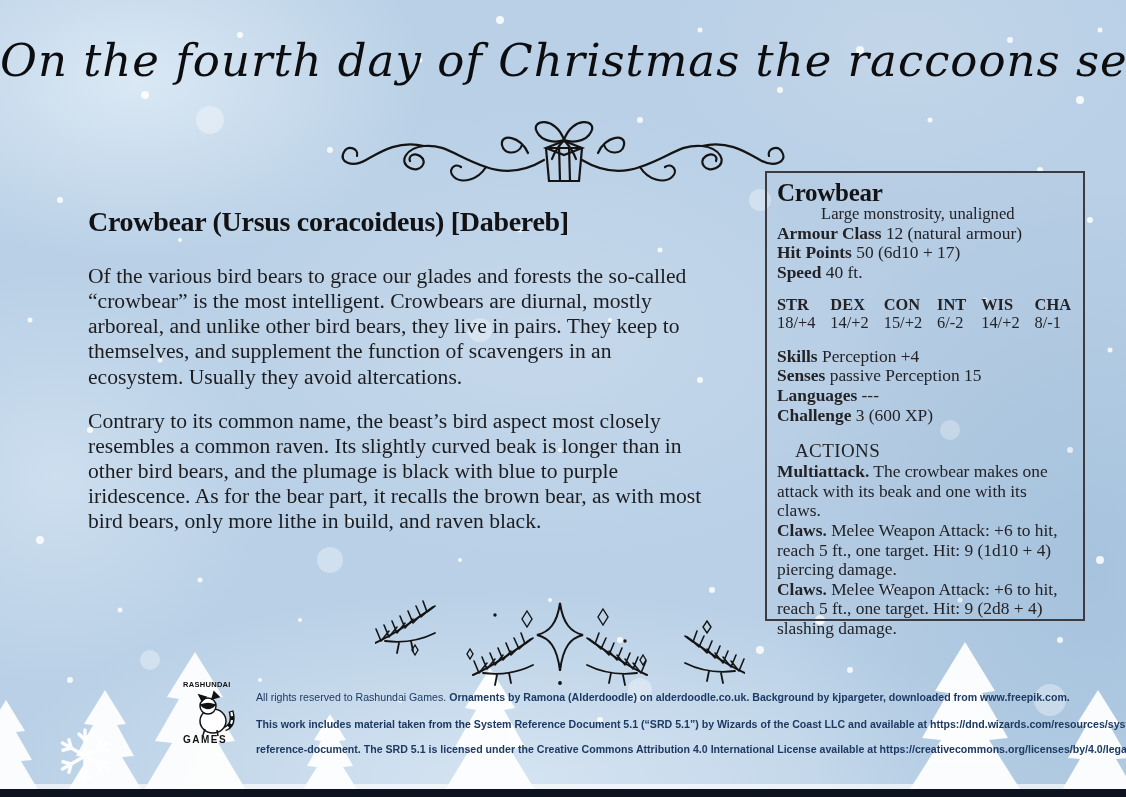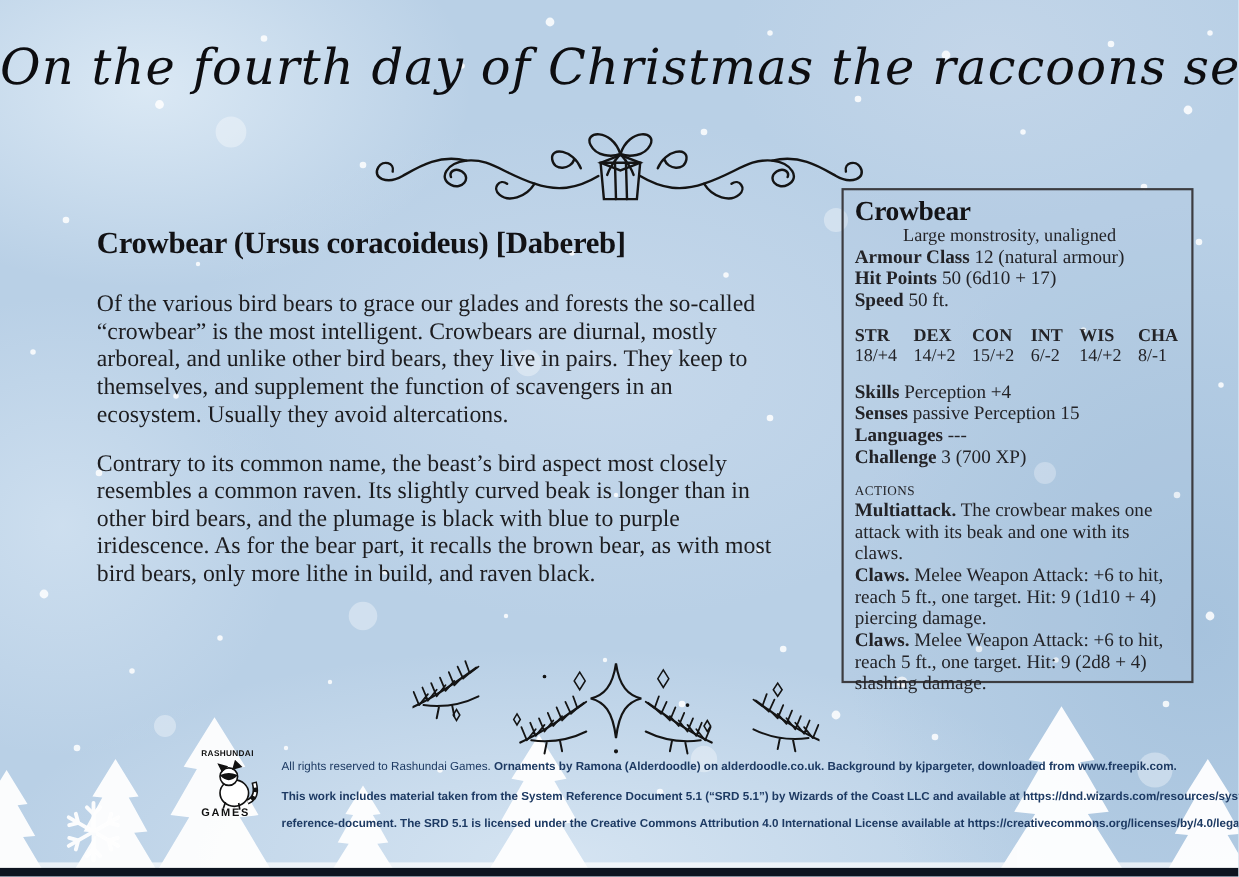--- a/index.html
+++ b/index.html
@@ -36,21 +36,21 @@
     font-size:17.4px;line-height:1.13;color:#232327;
   }
   .sb-name{font-size:25px;font-weight:700;letter-spacing:-.3px;color:#141417;line-height:1.0;}
   .sb-meta{font-size:16.6px;margin-left:44px;}
   .sb-line b{font-weight:700;}
   .abilities{display:flex;justify-content:space-between;margin:13px 2px 0 0;}
   .ability{text-align:left;}
   .ability .ab-name{font-weight:700;display:block;font-size:16.4px;}
   .ability .ab-val{display:block;font-size:16.4px;}
   .sb-traits{margin-top:14px;}
-  .sb-actions-h{margin-top:15px;font-size:12px;letter-spacing:.4px;color:#232327;}
+  .sb-actions-h{margin-top:15px;font-size:19px;letter-spacing:.4px;color:#232327;margin-left:18px;}
   .action{margin:0;}
   .action .an{font-weight:700;}
   .pine{position:absolute;top:597px;left:50%;transform:translateX(-50%);margin-left:-3px;}
   .footer-logo{position:absolute;left:183px;top:680px;width:64px;height:86px;text-align:left;color:#111;}
   .footer-logo .lg-top{font-family:"Liberation Sans",sans-serif;font-size:7.5px;font-weight:700;letter-spacing:.3px;}
   .footer-logo .lg-bottom{font-family:"Liberation Sans",sans-serif;font-size:10px;font-weight:800;letter-spacing:1.5px;margin-top:-3px;}
   .footer-text{position:absolute;left:256px;width:860px;font-family:"Liberation Sans",sans-serif;
     font-size:10.6px;color:#1d3a63;white-space:nowrap;}
   .ft1{top:691px;}
   .ft2{top:718px;font-weight:600;}
@@ -189,21 +189,21 @@
     <h1>Crowbear (Ursus coracoideus) [Dabereb]</h1>
     <p>Of the various bird bears to grace our glades and forests the so-called “crowbear” is the most intelligent. Crowbears are diurnal, mostly arboreal, and unlike other bird bears, they live in pairs. They keep to themselves, and supplement the function of scavengers in an ecosystem. Usually they avoid altercations.</p>
     <p>Contrary to its common name, the beast’s bird aspect most closely resembles a common raven. Its slightly curved beak is longer than in other bird bears, and the plumage is black with blue to purple iridescence. As for the bear part, it recalls the brown bear, as with most bird bears, only more lithe in build, and raven black.</p>
   </div>
 
   <div class="statblock">
     <div class="sb-name">Crowbear</div>
     <div class="sb-meta">Large monstrosity, unaligned</div>
     <div class="sb-line"><b>Armour Class</b> <span>12 (natural armour)</span></div>
     <div class="sb-line"><b>Hit Points</b> <span>50 (6d10 + 17)</span></div>
-    <div class="sb-line"><b>Speed</b> <span>50 ft.</span></div>
+    <div class="sb-line"><b>Speed</b> <span>40 ft.</span></div>
 
     <div class="abilities">
       <div class="ability">
           <span class="ab-name">STR</span>
           <span class="ab-val">18/+4</span>
         </div>
       <div class="ability">
           <span class="ab-name">DEX</span>
           <span class="ab-val">14/+2</span>
         </div>
@@ -222,21 +222,21 @@
       <div class="ability">
           <span class="ab-name">CHA</span>
           <span class="ab-val">8/-1</span>
         </div>
     </div>
 
     <div class="sb-traits">
       <div class="sb-line"><b>Skills</b> <span>Perception +4</span></div>
       <div class="sb-line"><b>Senses</b> <span>passive Perception 15</span></div>
       <div class="sb-line"><b>Languages</b> <span>---</span></div>
-      <div class="sb-line"><b>Challenge</b> <span>3 (700 XP)</span></div>
+      <div class="sb-line"><b>Challenge</b> <span>3 (600 XP)</span></div>
     </div>
 
     <div class="sb-actions-h">ACTIONS</div>
     <p class="action"><span class="an">Multiattack.</span> <span>The crowbear makes one attack with its beak and one with its claws.</span></p>
     <p class="action"><span class="an">Claws.</span> <span>Melee Weapon Attack: +6 to hit, reach 5 ft., one target. Hit: 9 (1d10 + 4) piercing damage.</span></p>
     <p class="action"><span class="an">Claws.</span> <span>Melee Weapon Attack: +6 to hit, reach 5 ft., one target. Hit: 9 (2d8 + 4) slashing damage.</span></p>
   </div>
 
   <svg class="pine" width="370" height="96" viewBox="0 0 370 96">
     <g stroke="#141414" fill="none" stroke-linecap="round">

